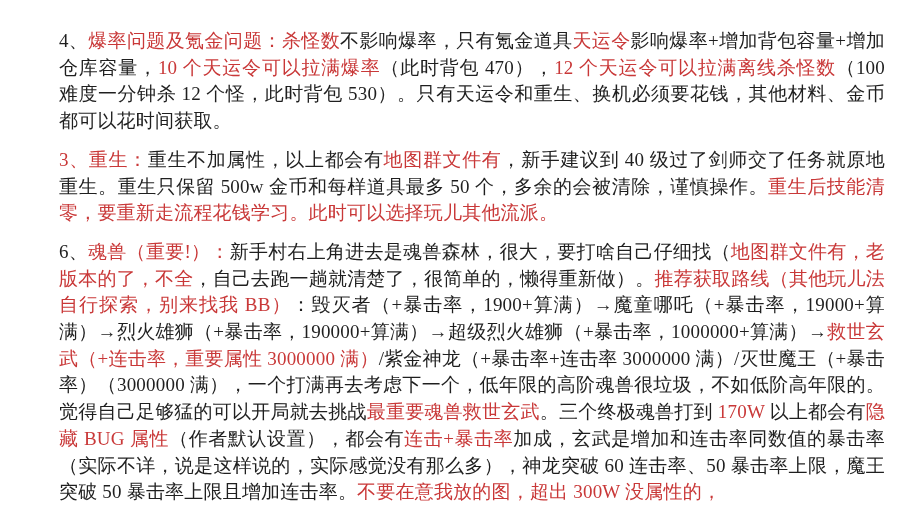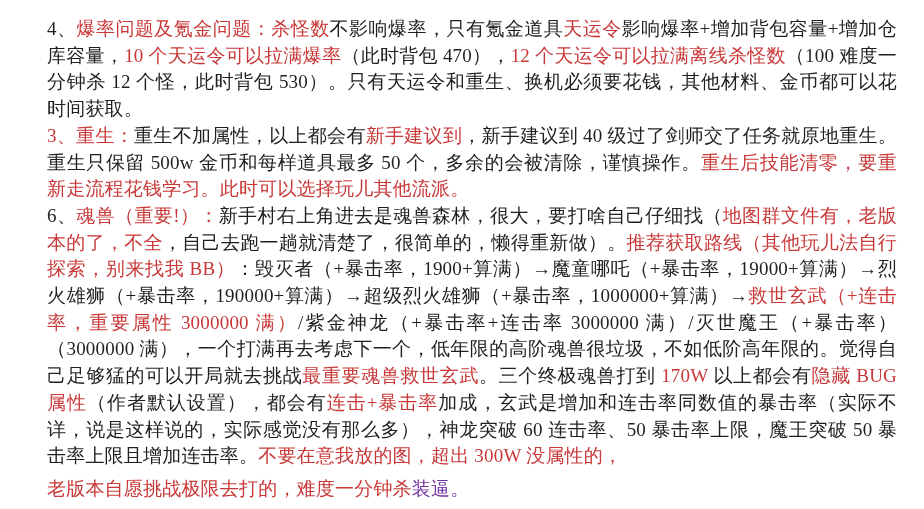--- a/index.html
+++ b/index.html
@@ -10,34 +10,34 @@
     background: #ffffff;
     overflow: hidden;
     box-sizing: border-box;
     padding: 16px 27px 0 47px;
     font-family: "Liberation Serif", "DejaVu Serif", serif;
     font-size: 19px;
     line-height: 26.7px;
     color: #1f1f1f;
   }
   .doc p {
-    margin: 0;
+    margin: 12px;
     text-align: justify;
     text-justify: inter-ideograph;
     letter-spacing: 0.2px;
   }
   .doc p.spaced-top { margin-top: 6px; }
   .run-black  { color: #1f1f1f; }
   .run-red    { color: #c93838; }
   .run-purple { color: #7030a0; }
   .run-underline { text-underline-offset: 3px; }
 </style>
 </head>
 <body>
 
 <div class="page">
   <div class="doc" id="doc">
       <p><span class="run-black">4、</span><span class="run-red">爆率问题及氪金问题：</span><span class="run-red">杀怪数</span><span class="run-black">不影响爆率，只有氪金道具</span><span class="run-red">天运令</span><span class="run-black">影响爆率+增加背包容量+增加仓库容量，</span><span class="run-red">10 个天运令可以拉满爆率</span><span class="run-black">（此时背包 470），</span><span class="run-red">12 个天运令可以拉满离线杀怪数</span><span class="run-black">（100 难度一分钟杀 12 个怪，此时背包 530）。只有天运令和重生、换机必须要花钱，其他材料、金币都可以花时间获取。</span></p>
-      <p><span class="run-red">3、重生：</span><span class="run-black">重生不加属性，以上都会有</span><span class="run-red">新手建议到</span><span class="run-black">，新手建议到 40 级过了剑师交了任务就原地重生。重生只保留 500w 金币和每样道具最多 50 个，多余的会被清除，谨慎操作。</span><span class="run-red">重生后技能清零，要重新走流程花钱学习。此时可以选择玩儿其他流派。</span></p>
+      <p><span class="run-red">3、重生：</span><span class="run-black">重生不加属性，以上都会有</span><span class="run-red">地图群文件有</span><span class="run-black">，新手建议到 40 级过了剑师交了任务就原地重生。重生只保留 500w 金币和每样道具最多 50 个，多余的会被清除，谨慎操作。</span><span class="run-red">重生后技能清零，要重新走流程花钱学习。此时可以选择玩儿其他流派。</span></p>
       <p><span class="run-black">6、</span><span class="run-red">魂兽（重要!）：</span><span class="run-black">新手村右上角进去是魂兽森林，很大，要打啥自己仔细找（</span><span class="run-red">地图群文件有，老版本的了，不全</span><span class="run-black">，自己去跑一趟就清楚了，很简单的，懒得重新做）。</span><span class="run-red">推荐获取路线（其他玩儿法自行探索，别来找我 BB）</span><span class="run-black">：毁灭者（+暴击率，1900+算满）→魔童哪吒（+暴击率，19000+算满）→烈火雄狮（+暴击率，190000+算满）→超级烈火雄狮（+暴击率，1000000+算满）→</span><span class="run-red">救世玄武（+连击率，重要属性 3000000 满）</span><span class="run-black">/紫金神龙（+暴击率+连击率 3000000 满）/灭世魔王（+暴击率）（3000000 满），一个打满再去考虑下一个，低年限的高阶魂兽很垃圾，不如低阶高年限的。觉得自己足够猛的可以开局就去挑战</span><span class="run-red">最重要魂兽救世玄武</span><span class="run-black">。三个终极魂兽打到 </span><span class="run-red">170W</span><span class="run-black"> 以上都会有</span><span class="run-red">隐藏 BUG 属性</span><span class="run-black">（作者默认设置），都会有</span><span class="run-red">连击+暴击率</span><span class="run-black">加成，玄武是增加和连击率同数值的暴击率（实际不详，说是这样说的，实际感觉没有那么多），神龙突破 60 连击率、50 暴击率上限，魔王突破 50 暴击率上限且增加连击率。</span><span class="run-red">不要在意我放的图，超出 300W 没属性的，</span></p>
       <p class="spaced-top"><span class="run-red">老版本自愿挑战极限去打的，难度一分钟杀</span><span class="run-purple run-underline">装逼</span><span class="run-purple">。</span></p>
     </div>
 </div>
 
 </body></html>

